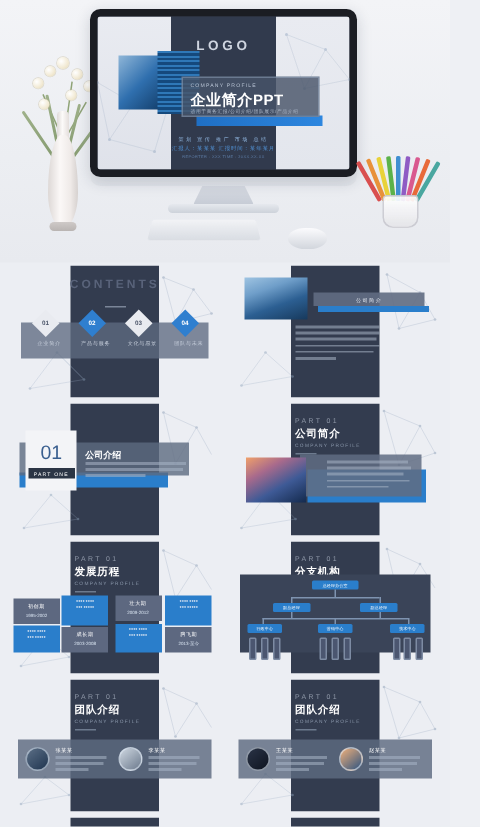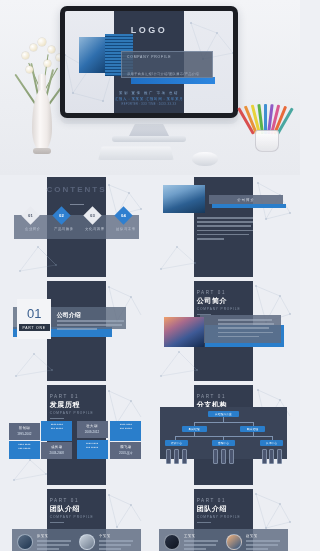--- a/index.html
+++ b/index.html
@@ -95,21 +95,21 @@
   .tags { position: absolute; left: 0; right: 0; top: 80px; text-align: center;
     font-size: 3.4px; color: #8fb4dd; letter-spacing: 1.6px; }
   .subline { position: absolute; left: 0; right: 0; top: 86px; text-align: center;
     font-size: 3.6px; color: #4f8dce; letter-spacing: .6px; }
   .subline2 { position: absolute; left: 0; right: 0; top: 92px; text-align: center;
     font-size: 2.6px; color: #5e7ea8; letter-spacing: .3px; }
 
   
   .grid { position: absolute; left: 0; top: 175px; width: 300px;
           display: grid; grid-template-columns: 1fr 1fr; gap: 4px 6px; padding: 2px 6px; }
-  .slide { position: relative; width: 100%; height: 100px; background: #eceef3; overflow: hidden; }
+  .slide { position: relative; width: 100%; height: 88px; background: #eceef3; overflow: hidden; }
   .sl-panel { position: absolute; left: 29%; top: 0; width: 42%; height: 100%; background: #333c4f; }
   .net { position: absolute; pointer-events: none; opacity: .45; }
 
   .ph { position: absolute; left: 31%; top: 9px; width: 40%; }
   .ph-part { font-size: 4.6px; color: #8f98a8; letter-spacing: 1.6px; }
   .ph-title { font-size: 7px; color: #fff; font-weight: bold; letter-spacing: .6px; margin-top: 1px; }
   .ph-en { font-size: 3.2px; color: #8794a8; letter-spacing: .9px; margin-top: 1px; }
   .ph-rule { width: 14px; height: 1px; background: #6d7a8e; margin-top: 3px; }
 
   
@@ -249,20 +249,21 @@
               <circle cx="52" cy="38" r="1"></circle>
           </g>
         </svg>
 
         <div class="logo">LOGO</div>
         <div class="bldg"></div>
         <div class="bldg2"></div>
         <div class="blue-bar"></div>
         <div class="title-card">
           <div class="tc-sub">COMPANY PROFILE</div>
+          <div class="tc-title">企业简介PPT</div>
           <div class="tc-desc">适用于商务汇报/公司介绍/团队展示/产品介绍</div>
         </div>
         <div class="tags">策划   宣传   推广   市场   总结</div>
         <div class="subline">汇报人：某某某   汇报时间：某年某月</div>
         <div class="subline2">REPORTER : XXX    TIME : 20XX.XX.XX</div>
       </div>
     </div>
 
     <div class="keyboard"></div>
     <div class="mouse"></div>

